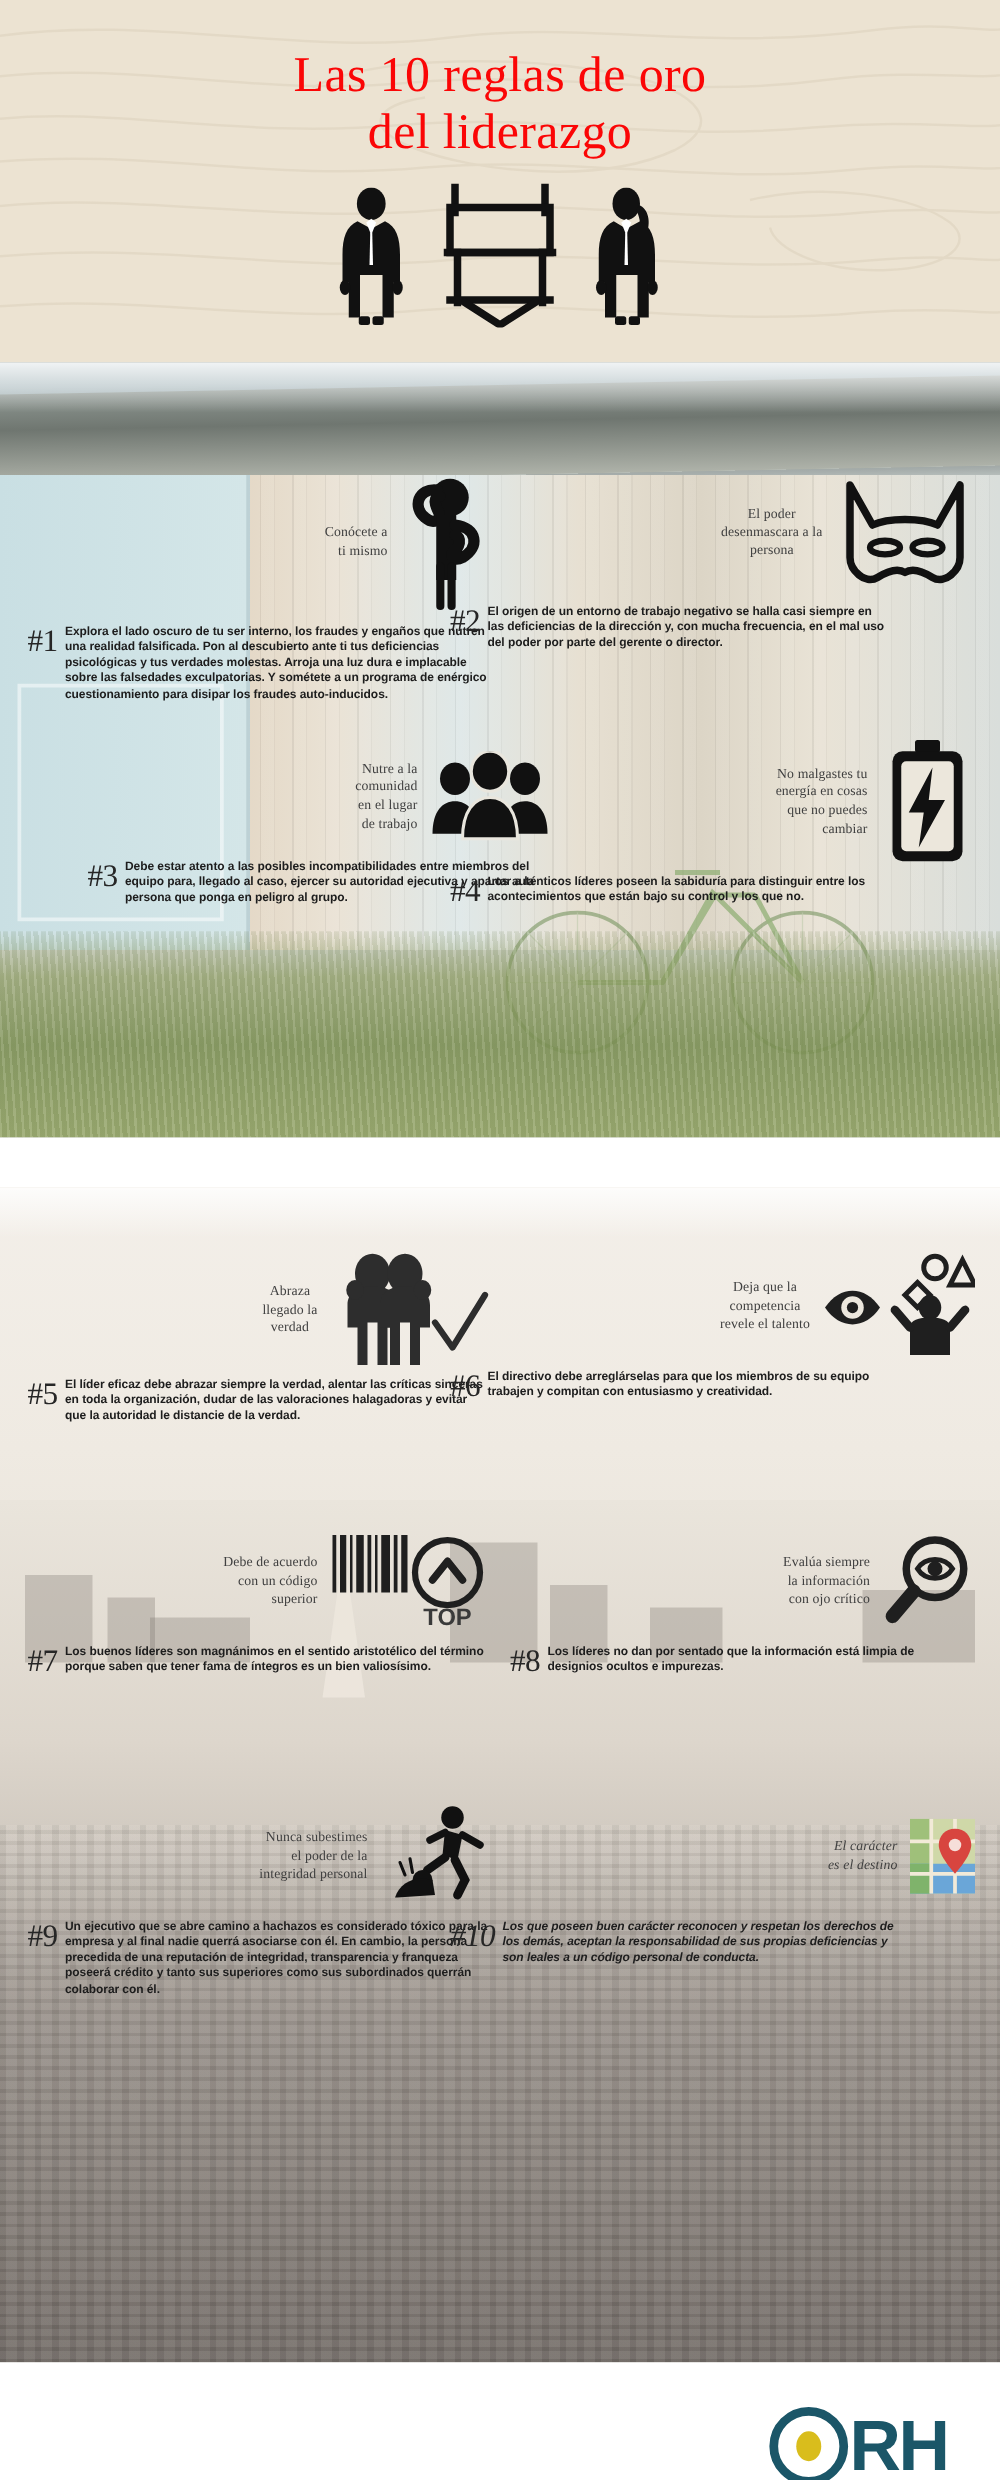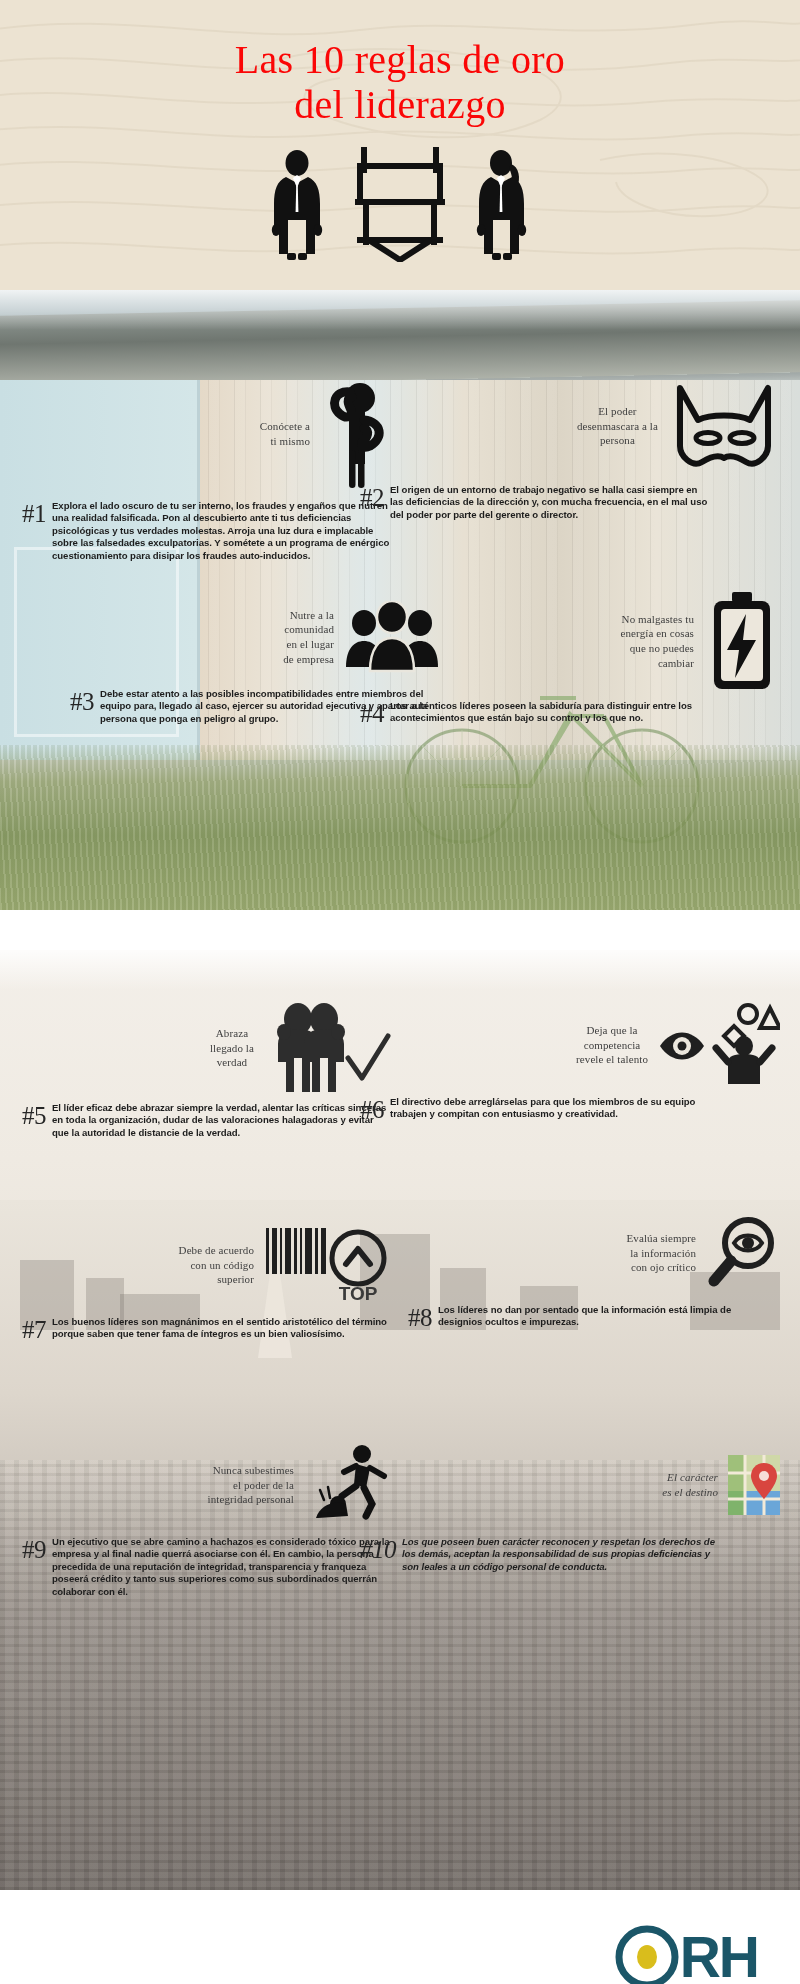--- a/index.html
+++ b/index.html
@@ -347,21 +347,21 @@
           <div class="rule-text">El origen de un entorno de trabajo negativo se halla casi siempre en las deficiencias de la dirección y, con mucha frecuencia, en el mal uso del poder por parte del gerente o director.</div>
         </div>
       </div>
 
       <div class="rule" style="left:22px; top:304px;margin-left:48px;">
         <div class="rule-head align-right">
           <div class="rule-title">
             <div>Nutre a la</div>
             <div>comunidad</div>
             <div>en el lugar</div>
-            <div>de empresa</div>
+            <div>de trabajo</div>
           </div>
           <div class="rule-icon">
             <svg width="96" height="72" viewBox="0 0 96 72">
               <ellipse cx="20" cy="22" rx="12" ry="13" fill="#111"></ellipse>
               <path d="M2 66 C2 48 10 40 20 40 C30 40 38 48 38 66 Z" fill="#111"></path>
               <ellipse cx="76" cy="22" rx="12" ry="13" fill="#111"></ellipse>
               <path d="M58 66 C58 48 66 40 76 40 C86 40 94 48 94 66 Z" fill="#111"></path>
               <ellipse cx="48" cy="16" rx="15" ry="16" fill="#111" stroke="#e9e6dd" stroke-width="2.5"></ellipse>
               <path d="M26 70 C26 48 35 37 48 37 C61 37 70 48 70 70 Z" fill="#111" stroke="#e9e6dd" stroke-width="2.5"></path>
             </svg>
@@ -497,21 +497,21 @@
               <text x="94" y="74" font-family="Liberation Sans, sans-serif" font-size="19" font-weight="bold" fill="#3a3a3a" text-anchor="middle">TOP</text>
             </svg>
           </div>
         </div>
         <div class="rule-body">
           <div class="rule-num">#7</div>
           <div class="rule-text">Los buenos líderes son magnánimos en el sentido aristotélico del término porque saben que tener fama de íntegros es un bien valiosísimo.</div>
         </div>
       </div>
 
-      <div class="rule" style="left:360px; top:260px; width:420px;padding-left:48px;">
+      <div class="rule" style="left:360px; top:272px; width:420px;padding-left:48px;">
         <div class="rule-head align-right">
           <div class="rule-title">
             <div>Evalúa siempre</div>
             <div>la información</div>
             <div>con ojo crítico</div>
           </div>
           <div class="rule-icon">
             <svg width="74" height="76" viewBox="0 0 74 76">
               <circle cx="42" cy="28" r="23" fill="none" stroke="#1f1f1f" stroke-width="6"></circle>
               <path d="M28 28 C34 18 50 18 56 28 C50 38 34 38 28 28 Z" fill="none" stroke="#1f1f1f" stroke-width="4"></path>

